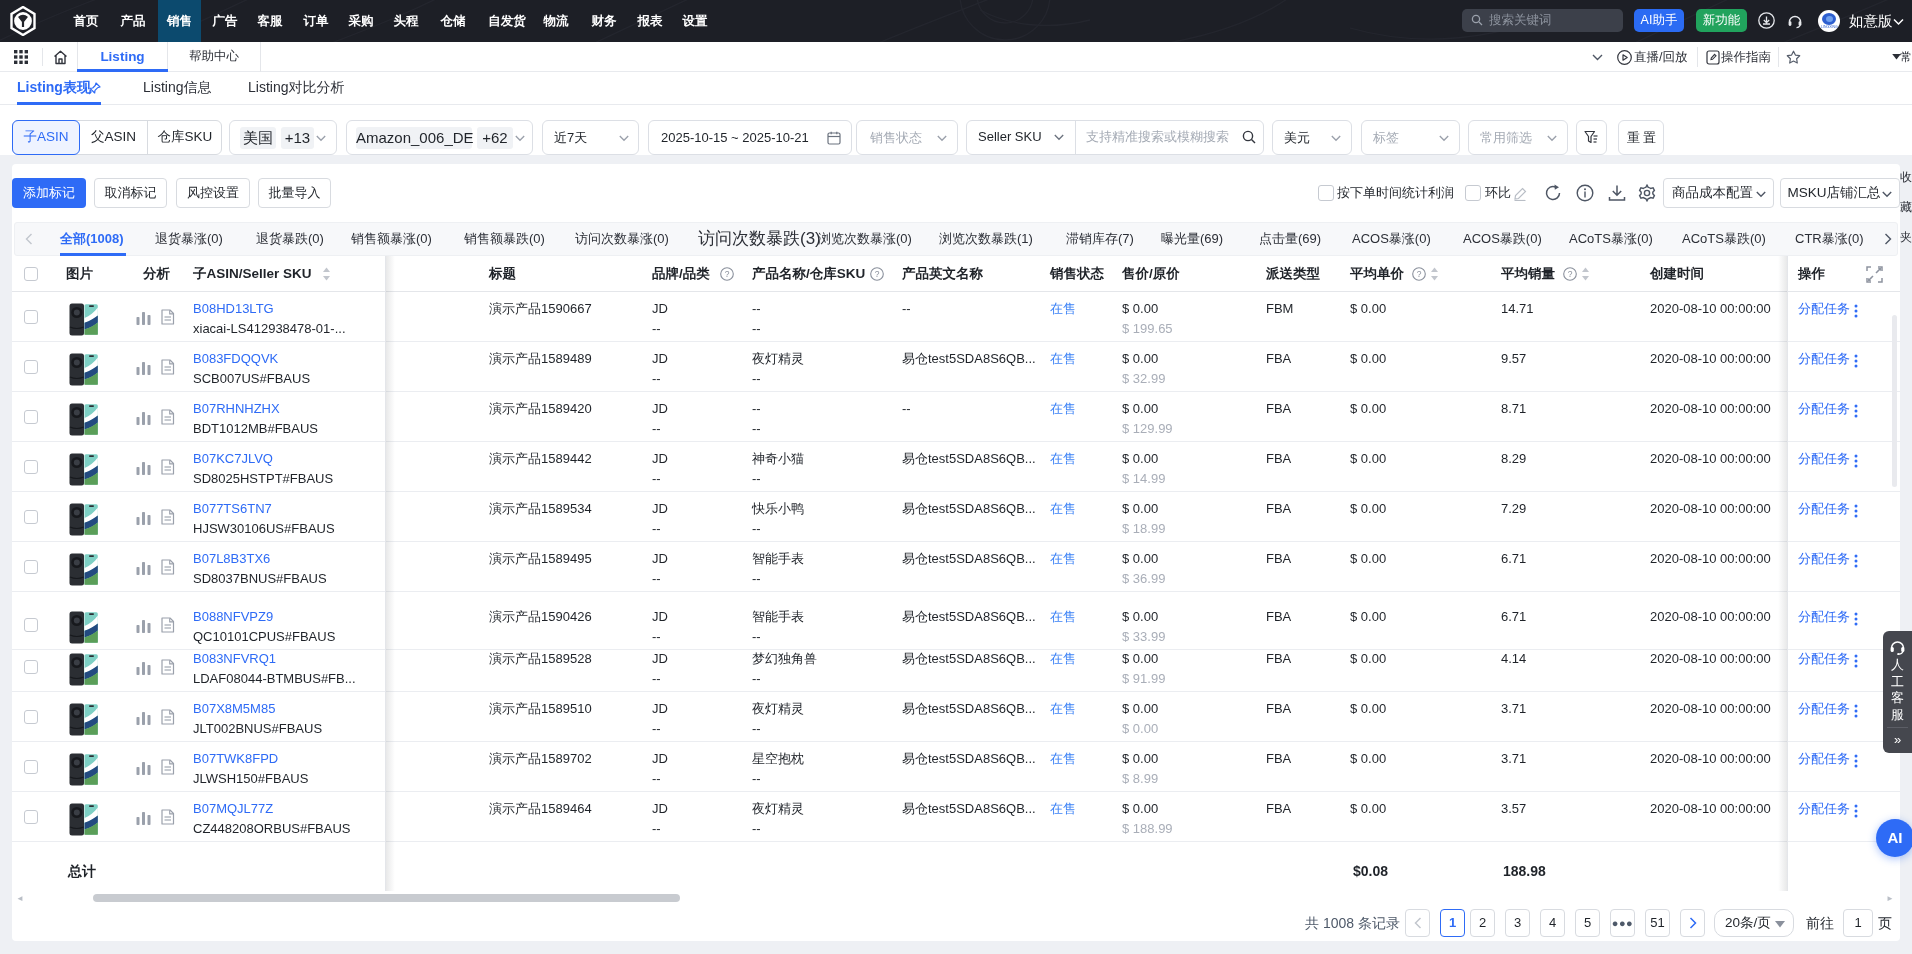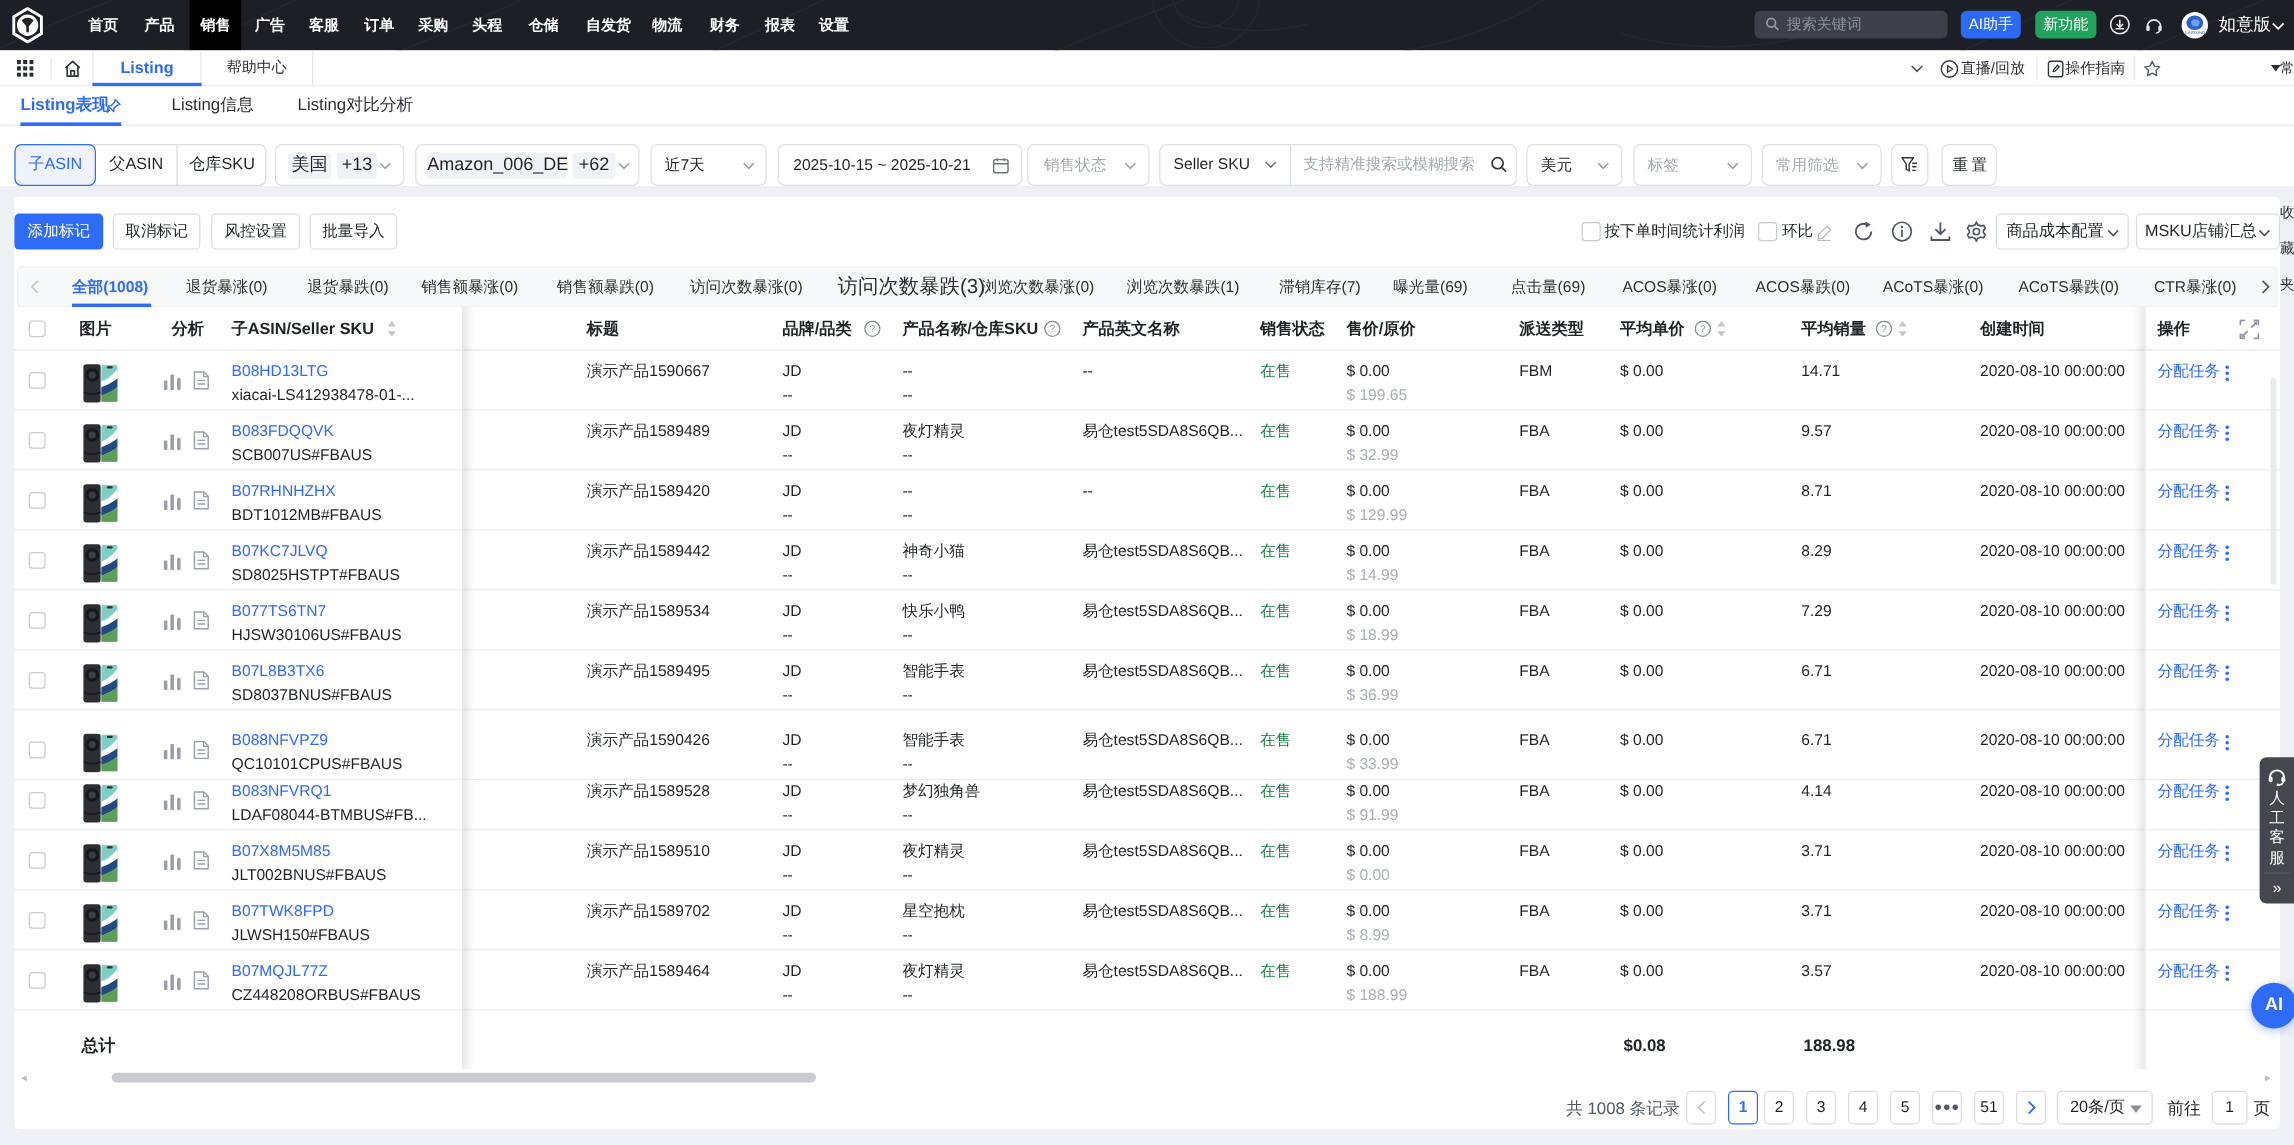--- a/index.html
+++ b/index.html
@@ -14,21 +14,21 @@
 .sel .tx{position:absolute;top:0;line-height:33px;font-size:13px;color:#1f2329;}
 .chip{position:absolute;top:6px;height:22px;line-height:22px;background:#f0f2f5;border-radius:3px;font-size:15px;color:#1f2329;text-align:center;}
 .chev{position:absolute;top:13px;width:10px;height:7px;}
 .btn{position:absolute;height:30px;background:#fff;border:1px solid #d8dbe0;border-radius:4px;font-size:13px;color:#1f2329;text-align:center;line-height:28px;}
 .hcell{position:absolute;top:0;height:36px;line-height:36px;font-weight:700;font-size:13.5px;color:#1f2329;}
 .row{position:absolute;left:0;width:1888px;height:50px;border-bottom:1px solid #ebedf1;}
 .c1{position:absolute;top:7px;line-height:19px;font-size:13px;color:#1f2329;white-space:nowrap;}
 .c2{position:absolute;top:27px;line-height:19px;font-size:13px;color:#1f2329;white-space:nowrap;}
 .link{color:#2e6bf6;}
 .grey{color:#a9aeb8;}
-.green{color:#15803d;}
+.green{color:#3b82f6;}
 .pgbtn{position:absolute;top:0;width:25px;height:28px;border:1px solid #d8dbe0;border-radius:4px;background:#fff;text-align:center;line-height:26px;font-size:13px;color:#1f2329;}
 svg{display:block;}
 </style></head><body>
 
 <div class="topbar">
 <svg width="1912" height="42" style="position:absolute;left:0;top:0" viewBox="0 0 1912 42">
 <g fill="none" stroke="#24262e" stroke-width="1.3">
 <path d="M-20,50 C60,10 120,-10 180,-30"></path>
         <path d="M120,60 C200,20 260,-5 330,-40"></path>
 <path d="M560,60 C640,20 700,-5 770,-40"></path>
@@ -44,21 +44,21 @@
 </g>
     </svg>
 <svg width="26" height="30" viewBox="0 0 26 30" style="position:absolute;left:10px;top:6px">
 <polygon points="13,1 24.5,8 24.5,22 13,29 1.5,22 1.5,8" fill="none" stroke="#fff" stroke-width="2.4"></polygon>
 <circle cx="13" cy="15" r="7.6" fill="#fff"></circle>
 <path d="M13 15.5 L9 10.5 A6 6 0 0 1 17 10.5 Z M13 15.2 L13 21 " fill="#23242a" stroke="#23242a" stroke-width="2.2"></path>
 <circle cx="13" cy="15" r="7.6" fill="none" stroke="#fff" stroke-width="2.6"></circle>
 </svg>
 <div class="nav-item" style="left:58px;width:56px;">首页</div>
 <div class="nav-item" style="left:105px;width:56px;">产品</div>
-<div class="nav-item" style="left:158px;width:43px;background:#000000;">销售</div>
+<div class="nav-item" style="left:158px;width:43px;background:#0c4a6e;">销售</div>
 <div class="nav-item" style="left:197px;width:56px;">广告</div>
 <div class="nav-item" style="left:242px;width:56px;">客服</div>
 <div class="nav-item" style="left:288px;width:56px;">订单</div>
 <div class="nav-item" style="left:333px;width:56px;">采购</div>
 <div class="nav-item" style="left:378px;width:56px;">头程</div>
 <div class="nav-item" style="left:425px;width:56px;">仓储</div>
 <div class="nav-item" style="left:474px;width:66px;">自发货</div>
 <div class="nav-item" style="left:528px;width:56px;">物流</div>
 <div class="nav-item" style="left:576px;width:56px;">财务</div>
 <div class="nav-item" style="left:622px;width:56px;">报表</div>
@@ -930,21 +930,21 @@
 <div class="pgbtn" style="left:1493px;top:745px;">3</div>
 <div class="pgbtn" style="left:1528px;top:745px;">4</div>
 <div class="pgbtn" style="left:1563px;top:745px;">5</div>
 <div class="pgbtn" style="left:1598px;top:745px;letter-spacing:0.5px;font-size:11px;color:#4e5969;">●●●</div>
 <div class="pgbtn" style="left:1633px;top:745px;">51</div>
 <div class="pgbtn" style="left:1668px;top:745px;">
       <svg width="8" height="12" viewBox="0 0 8 12" style="margin:7px auto 0">
         <path d="M1.5 1 L6.5 6 L1.5 11" fill="none" stroke="#2e6bf6" stroke-width="1.5"></path>
       </svg>
     </div>
-<div class="pgbtn" style="left:1702px;top:745px;width:80px;text-align:left;"><span style="margin-left:10px;font-size:13.5px;">20条/页</span><svg width="10" height="7" viewBox="0 0 10 7" style="position:absolute;left:60px;top:11px">
+<div class="pgbtn" style="left:1702px;top:745px;width:80px;text-align:left;border-radius:10px;"><span style="margin-left:10px;font-size:13.5px;">20条/页</span><svg width="10" height="7" viewBox="0 0 10 7" style="position:absolute;left:60px;top:11px">
         <path d="M0 0 L10 0 L5 6.5 Z" fill="#8a909c"></path>
       </svg></div>
 <div style="position:absolute;left:1794px;top:745px;height:28px;line-height:28px;font-size:14px;color:#1f2329;">前往</div>
 <div class="pgbtn" style="left:1831px;top:745px;width:30px;">1</div>
 <div style="position:absolute;left:1866px;top:745px;height:28px;line-height:28px;font-size:14px;color:#1f2329;">页</div>
 </div>
 <div style="position:absolute;left:1883px;top:631px;width:29px;height:122px;background:#45474e;border-radius:6px 0 0 6px;">
 <svg width="17" height="16" viewBox="0 0 17 16" style="position:absolute;left:6px;top:8px">
       <path d="M2.5 9 A6 6 0 0 1 14.5 9" fill="none" stroke="#fff" stroke-width="1.6"></path>
       <rect x="1.6" y="8" width="3.2" height="5" rx="1.5" fill="#fff"></rect>

